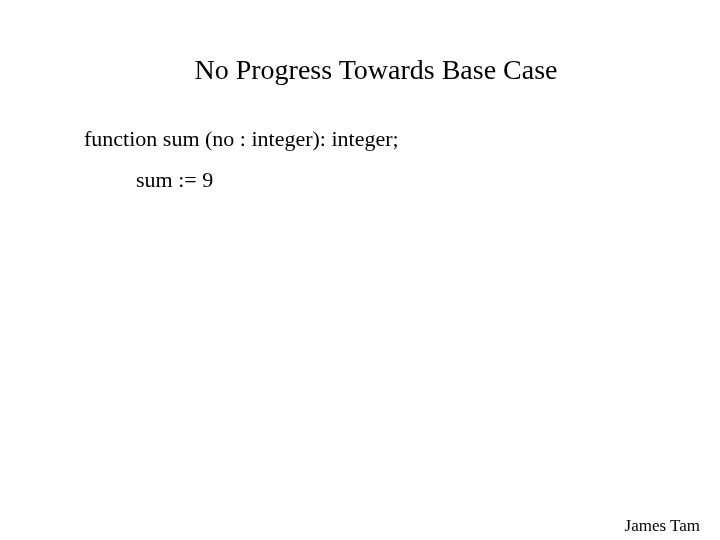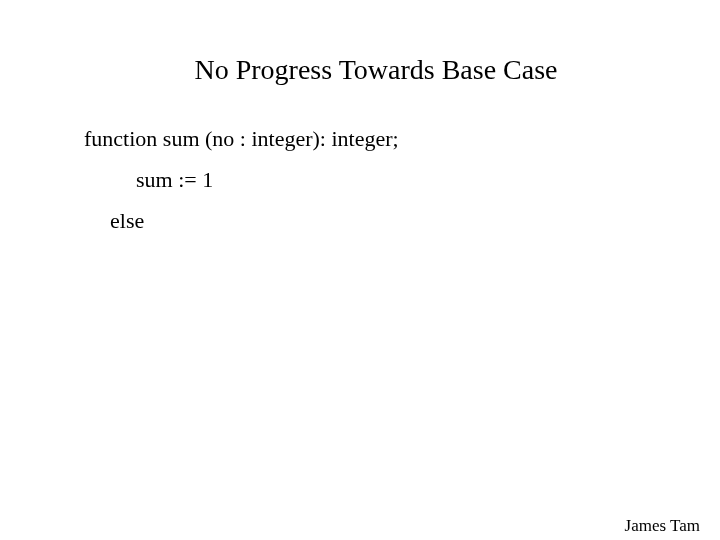--- a/index.html
+++ b/index.html
@@ -47,17 +47,16 @@
       font-size: 17px;
     }
   </style>
 </head>
 <body>
 
 <h1 class="slide-title">No Progress Towards Base Case</h1>
 
 <div class="code-block">
   <div class="code-line">function sum (no : integer): integer;</div>
-  <div class="code-line indent-2">sum := 1</div>
-  <div class="code-line indent-1">else</div>
+  <div class="code-line indent-2">sum := 9</div>
 </div>
 
 <div class="footer">James Tam</div>
 
 </body></html>

